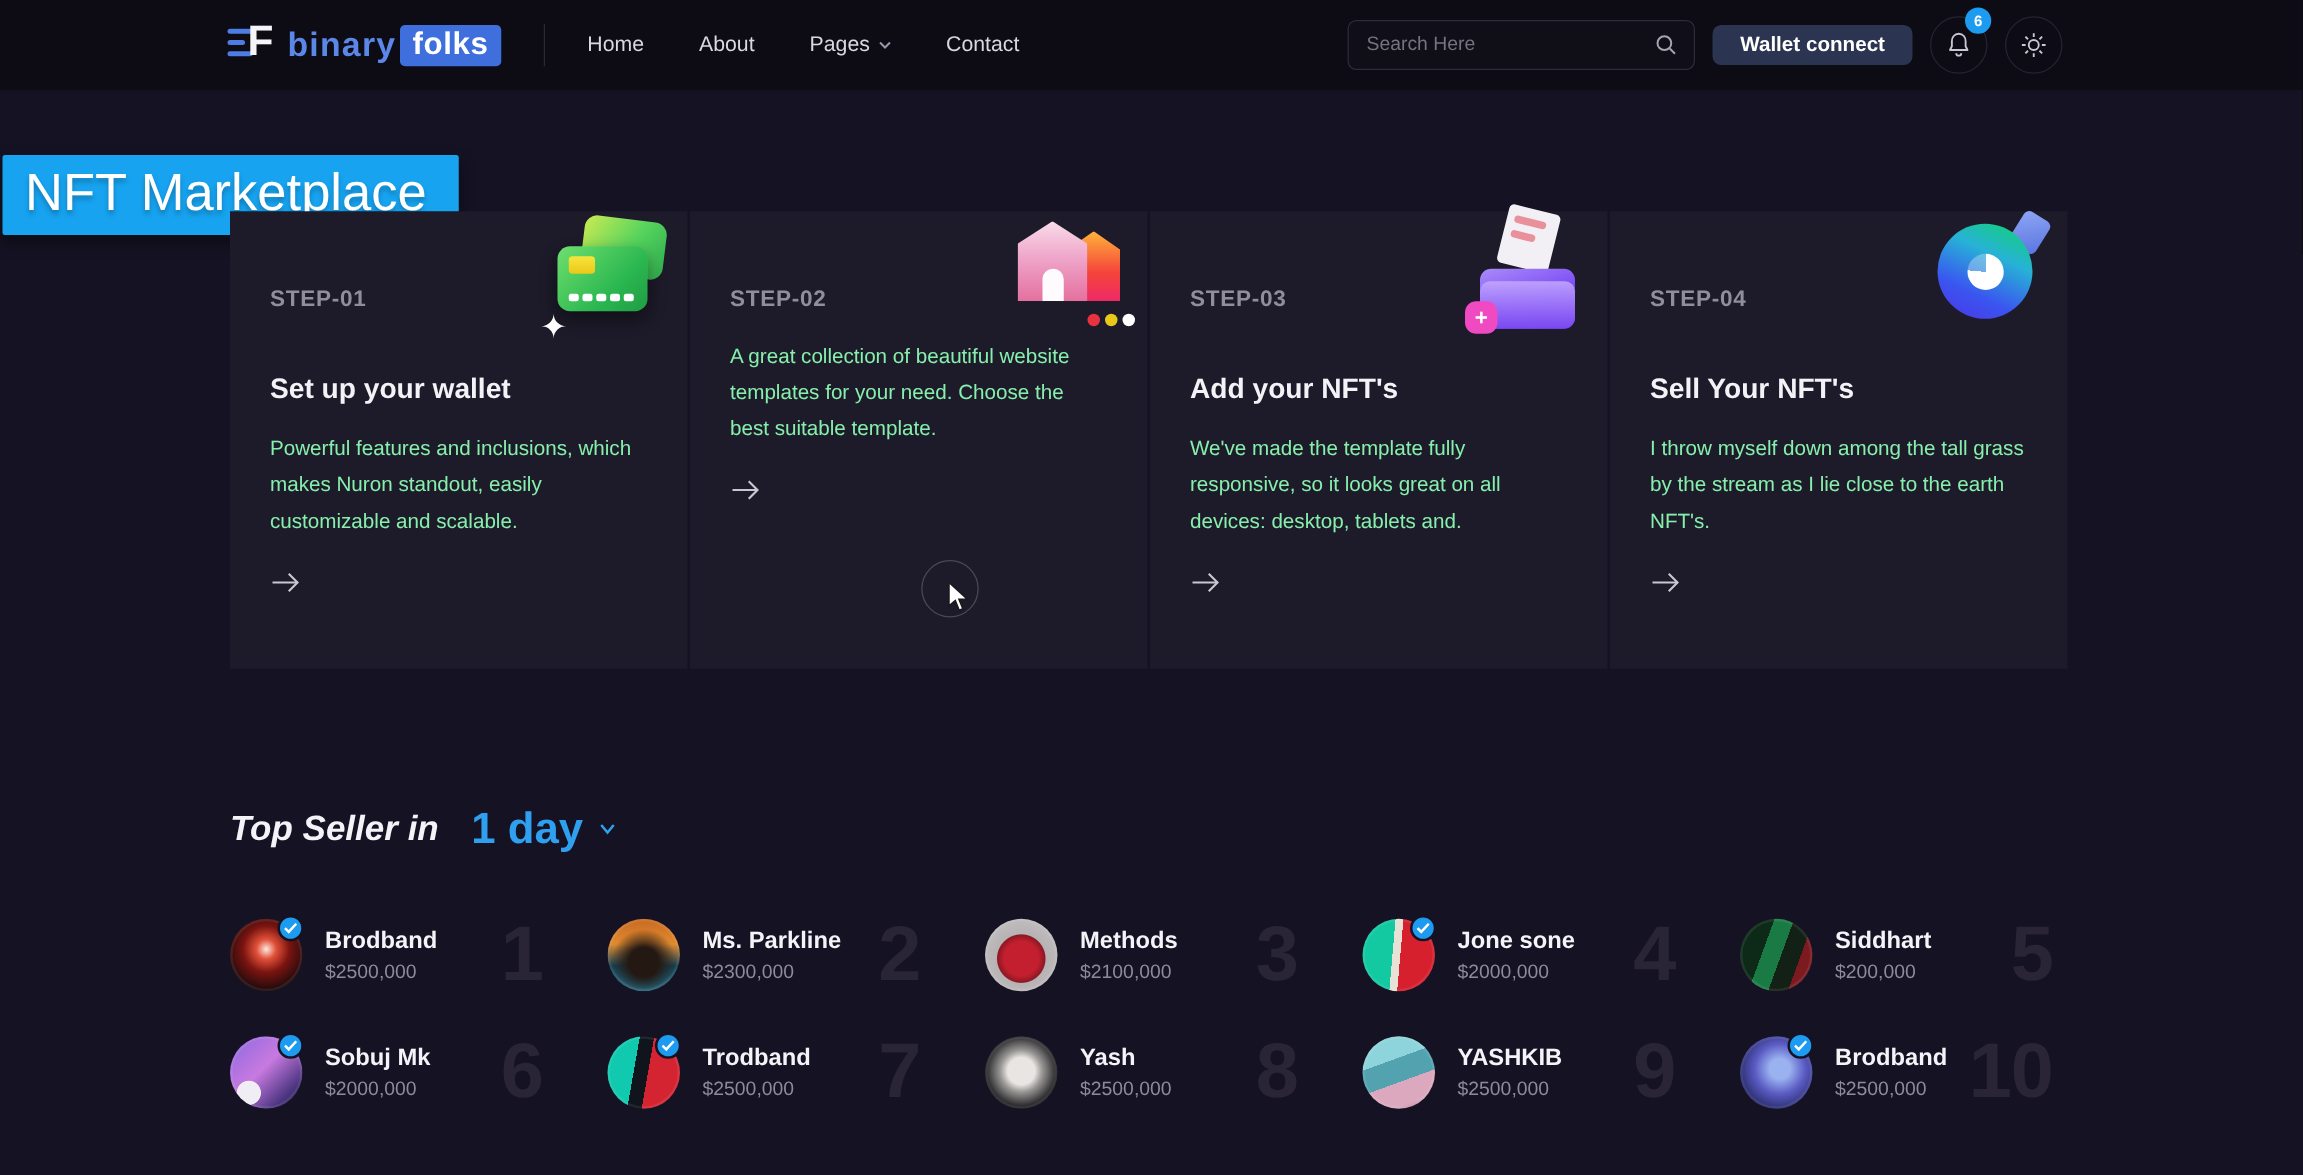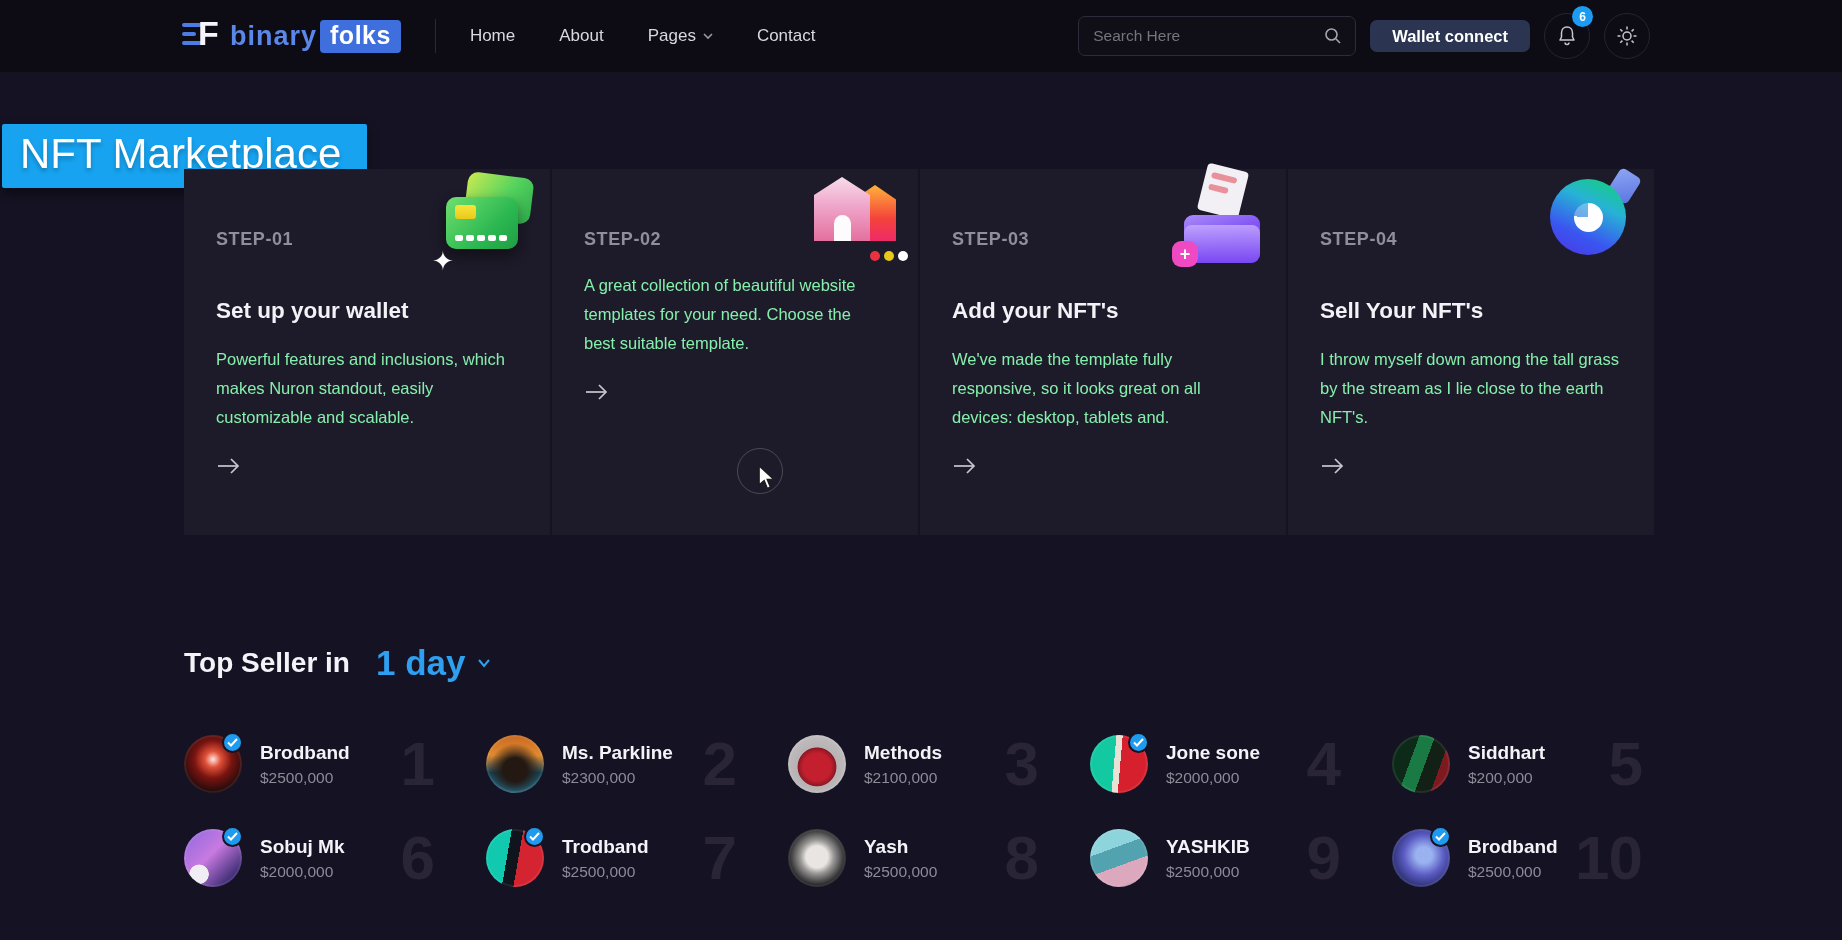--- a/index.html
+++ b/index.html
@@ -131,21 +131,21 @@
   .ic-disc-core { position:absolute; top:24px; left:24px; width:29px; height:29px; border-radius:50%;
     background:conic-gradient(#fff 0 275deg, rgba(255,255,255,.3) 275deg 360deg); }
 
   
   .cursor-ring { position:absolute; left:737px; top:448px; width:46px; height:46px; border-radius:50%;
     border:1.5px solid rgba(160,158,175,.35); }
   .cursor-arrow { position:absolute; left:758px; top:466px; }
 
   
   .topseller-head { position:absolute; left:184px; top:643px; display:flex; align-items:center; }
-  .topseller-title { color:#f4f3f7; font-size:28px; font-weight:700; }
+  .topseller-title { color:#f4f3f7; font-size:28px; font-weight:700;font-style:italic; }
   .period-select { display:flex; align-items:center; gap:12px; margin-left:26px; cursor:pointer; }
   .period-label { color:#2f9ff0; font-size:35px; font-weight:700; }
 
   .sellers { position:absolute; left:184px; top:735px; width:1510px;
     display:grid; grid-template-columns:repeat(5,302px); row-gap:32px; }
   .seller { position:relative; height:62px; cursor:pointer; }
   .avatar { position:absolute; left:0; top:0; width:58px; height:58px; border-radius:50%;
     box-shadow:inset 0 0 0 2px rgba(255,255,255,.08); }
   .verified-badge { position:absolute; left:38px; top:-3px; width:21px; height:21px; border-radius:50%;
     background:#1d9bf0; border:2px solid #151223;

